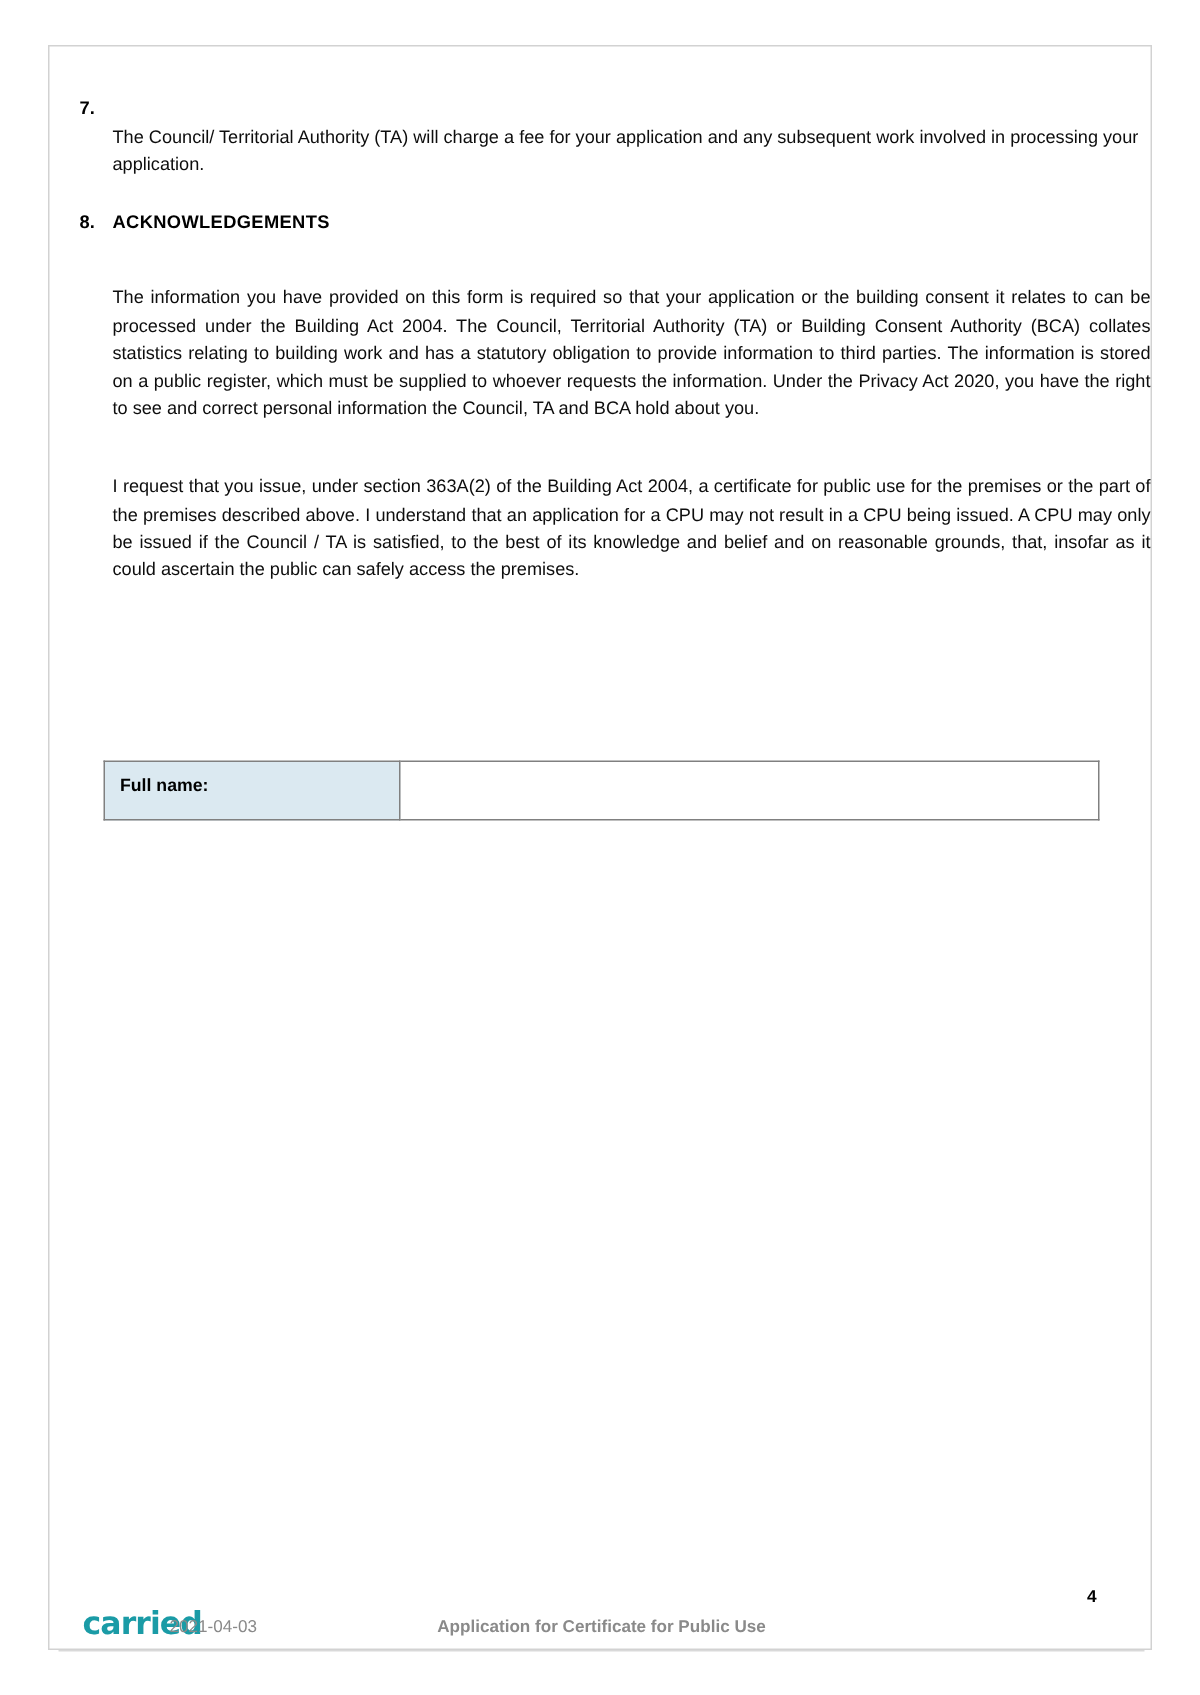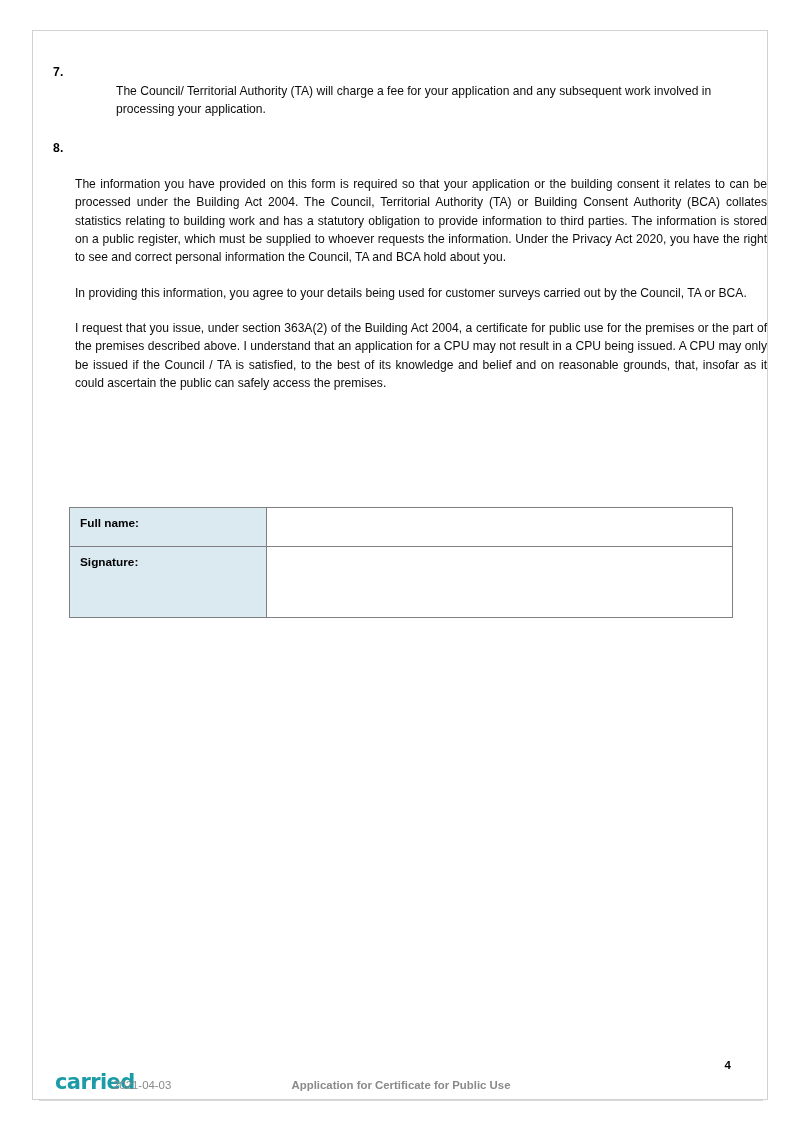--- a/index.html
+++ b/index.html
@@ -62,21 +62,21 @@
   
   .para {
     font-size: 12.1px;
     line-height: 1.52;
     color: #0d0d0d;
     margin: 0;
     text-align: justify;
     text-justify: inter-word;
     padding-right: 2px;
   }
-  .para.nojustify { text-align: left; margin-left: 41px; }
+  .para.nojustify { text-align: left; }
   .gap-md { height: 17px; }
   .gap-lg { height: 22px; }
 
   
   #sig-table {
     position: absolute;
     left: 36px;
     top: 476px;
     width: 664px;
     border-collapse: collapse;
@@ -168,47 +168,43 @@
     <div class="section">
       <span class="sec-num">7.</span>
       <div class="gap-md"></div>
       <p class="para nojustify">The Council/ Territorial Authority (TA) will charge a fee for your application and any subsequent work involved in processing your application.</p>
     </div>
 
     <div class="gap-lg"></div>
 
     <div class="section">
       <span class="sec-num">8.</span>
+      <p class="sec-title">ACKNOWLEDGEMENTS</p>
 
       <div class="gap-md"></div>
 
       <div class="gap-md"></div>
       <p class="para">The information you have provided on this form is required so that your application or the building consent it relates to can be processed under the Building Act 2004. The Council, Territorial Authority (TA) or Building Consent Authority (BCA) collates statistics relating to building work and has a statutory obligation to provide information to third parties. The information is stored on a public register, which must be supplied to whoever requests the information. Under the Privacy Act 2020, you have the right to see and correct personal information the Council, TA and BCA hold about you.</p>
 
       <div class="gap-md"></div>
-      <p class="para">In providing this information, you agree to your details being used for customer surveys carried out by the Council, TA or BCA.</p>
 
       <div class="gap-md"></div>
       <p class="para">I request that you issue, under section 363A(2) of the Building Act 2004, a certificate for public use for the premises or the part of the premises described above. I understand that an application for a CPU may not result in a CPU being issued. A CPU may only be issued if the Council / TA is satisfied, to the best of its knowledge and belief and on reasonable grounds, that, insofar as it could ascertain the public can safely access the premises.</p>
 
       <div class="gap-md"></div>
     </div>
 
   </div>
 
   <table id="sig-table">
     <tbody>
       <tr class="row-name">
         <td class="label">Full name:</td>
         <td class="value"></td>
       </tr>
-      <tr class="row-sign">
-        <td class="label">Signature:</td>
-        <td class="value"></td>
-      </tr>
     </tbody>
   </table>
 
   <div id="page-number">4</div>
 
   <div id="footer">
     <div id="footer-logo">carried</div>
     <div id="footer-date">2021-04-03</div>
     <div id="footer-title">Application for Certificate for Public Use</div>
     <div id="footer-rule"></div>

